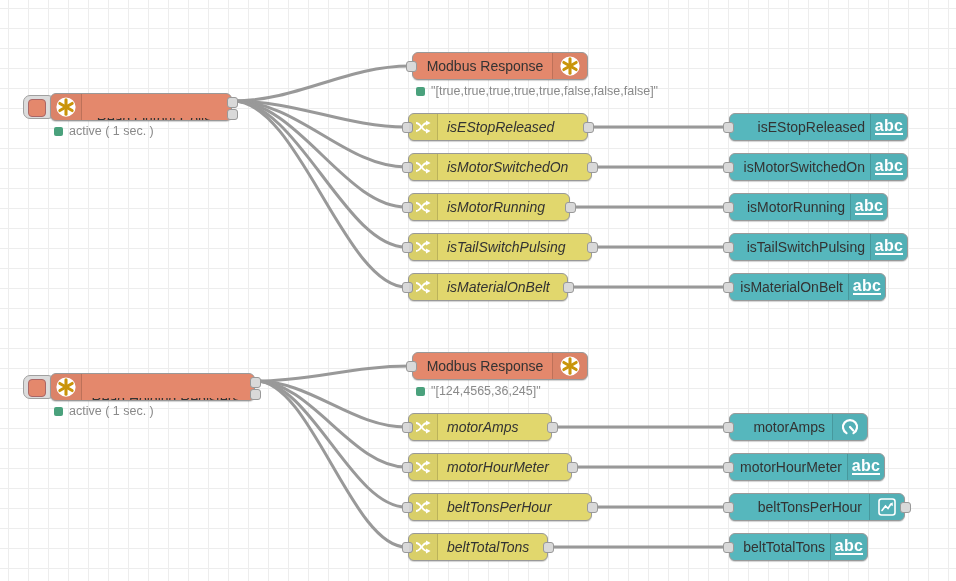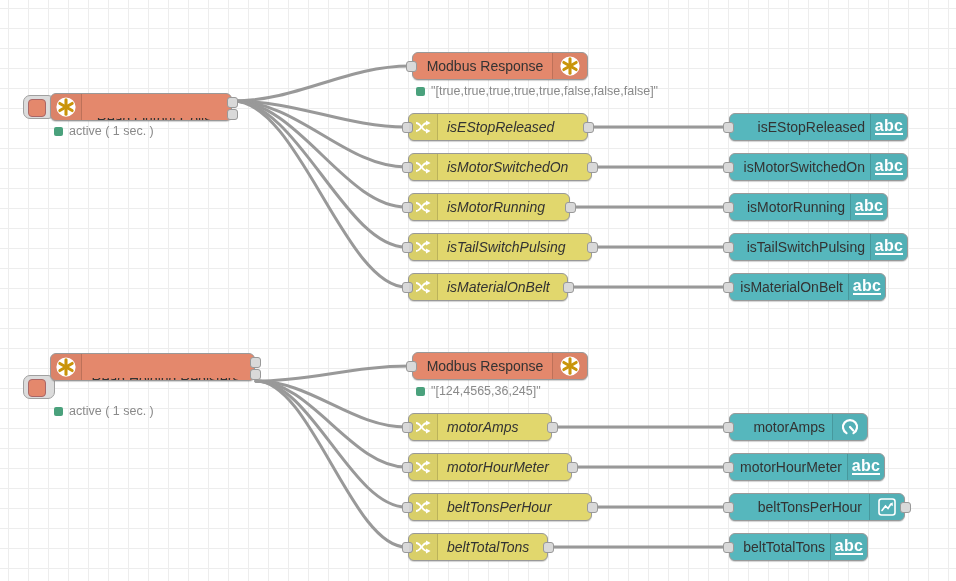--- a/index.html
+++ b/index.html
@@ -234,21 +234,21 @@
       </div>
   </div>
   <div class="node teal" style="left:729px;top:273px;width:157px">
     <div class="port in"></div>
     <div class="lbl lbl-ui">isMaterialOnBelt</div>
     <div class="icon-region icon-right" style="width:36px">
         <span class="abc">abc</span>
       </div>
   </div>
 
-  <div class="node salmon" style="left:50px;top:353px;width:205px">
+  <div class="node salmon" style="left:50px;top:373px;width:205px">
     <div class="icon-region icon-left">
       <svg width="22" height="22" viewBox="0 0 20 20">
           <circle cx="10" cy="10" r="8" fill="#fff" stroke="#fff" stroke-width="1.5"></circle>
           <g stroke="#c9940a" stroke-width="2.8" stroke-linecap="round">
             <line x1="10" y1="3.5" x2="10" y2="16.5"></line>
             <line x1="4.4" y1="6.8" x2="15.6" y2="13.2"></line>
             <line x1="4.4" y1="13.2" x2="15.6" y2="6.8"></line>
           </g>
           <circle cx="10" cy="10" r="2.2" fill="#c9940a"></circle>
         </svg>

